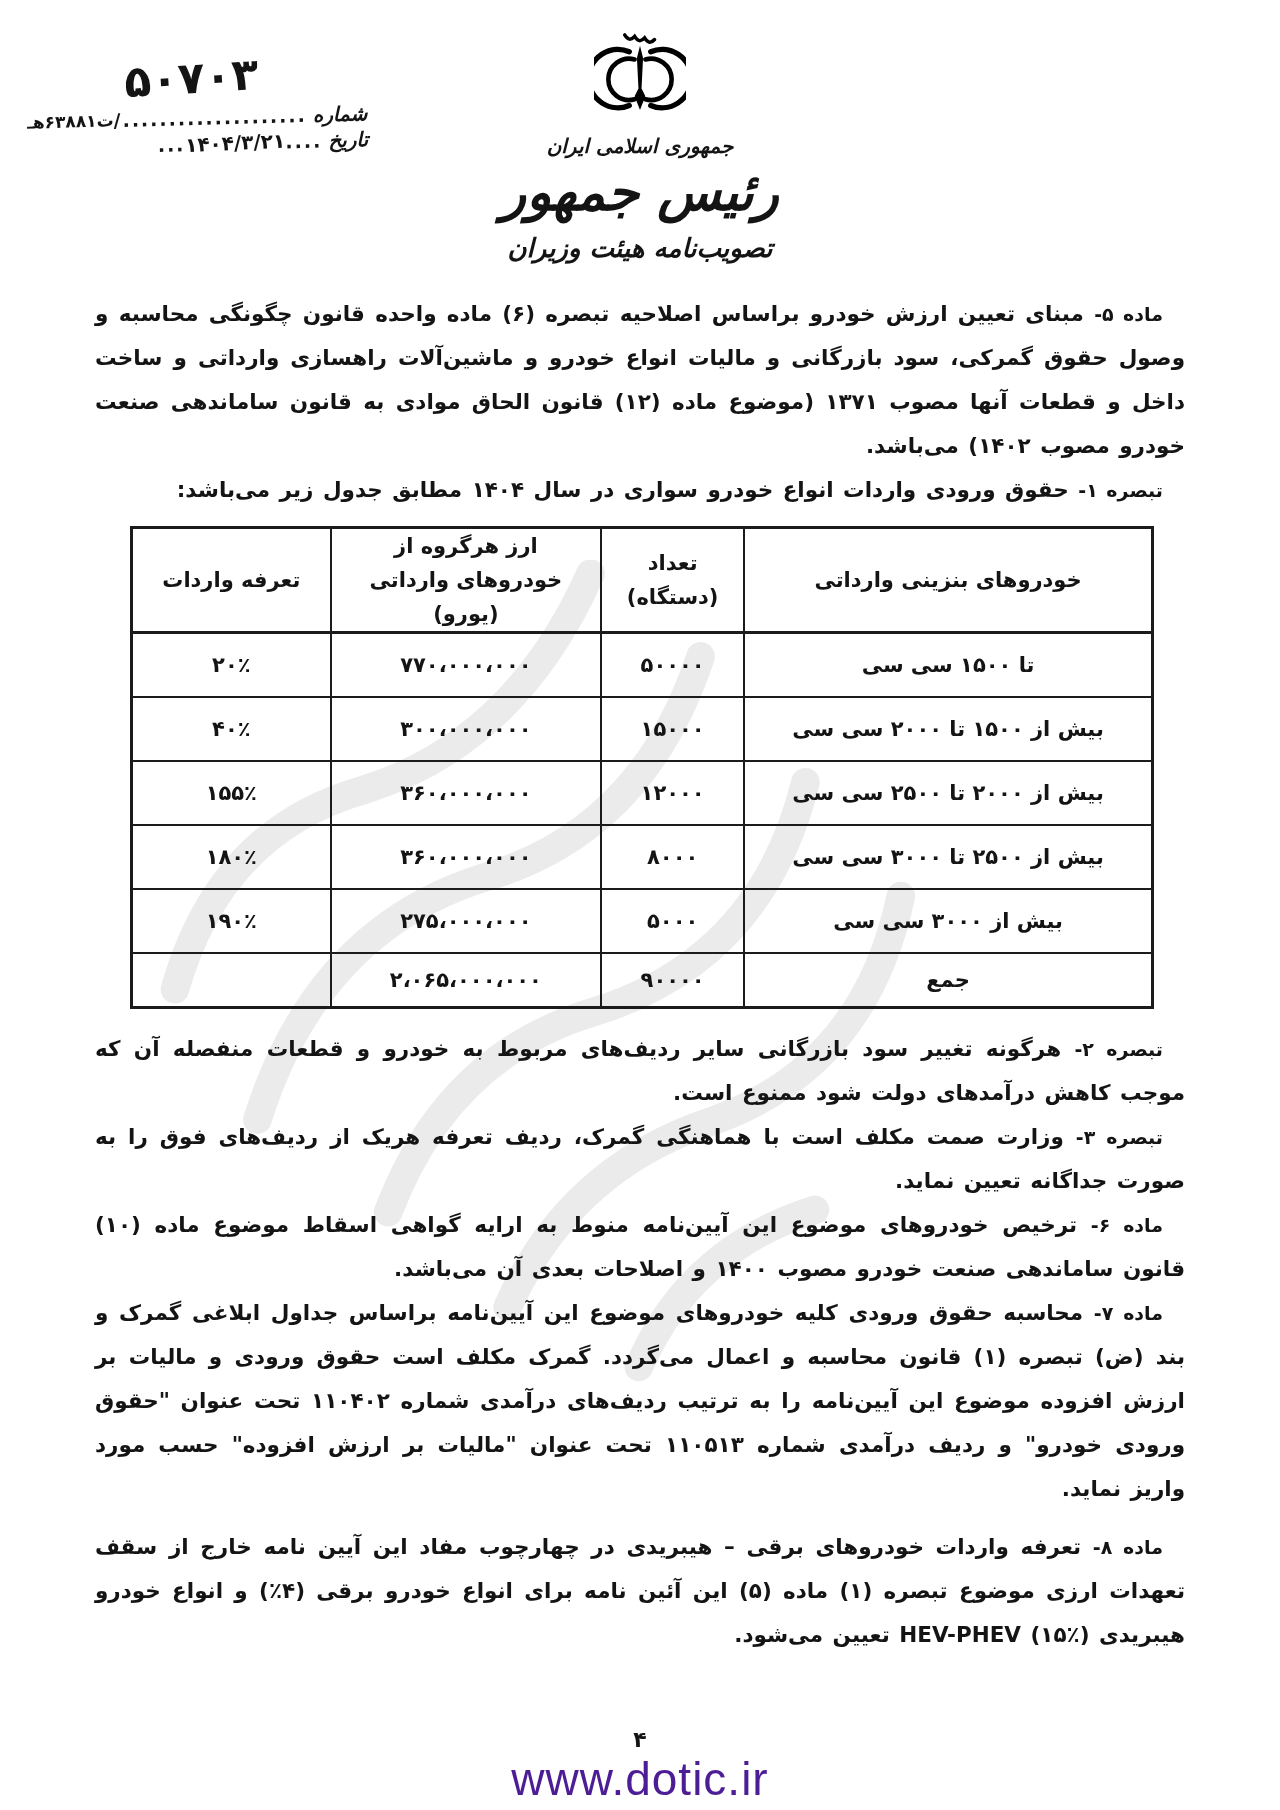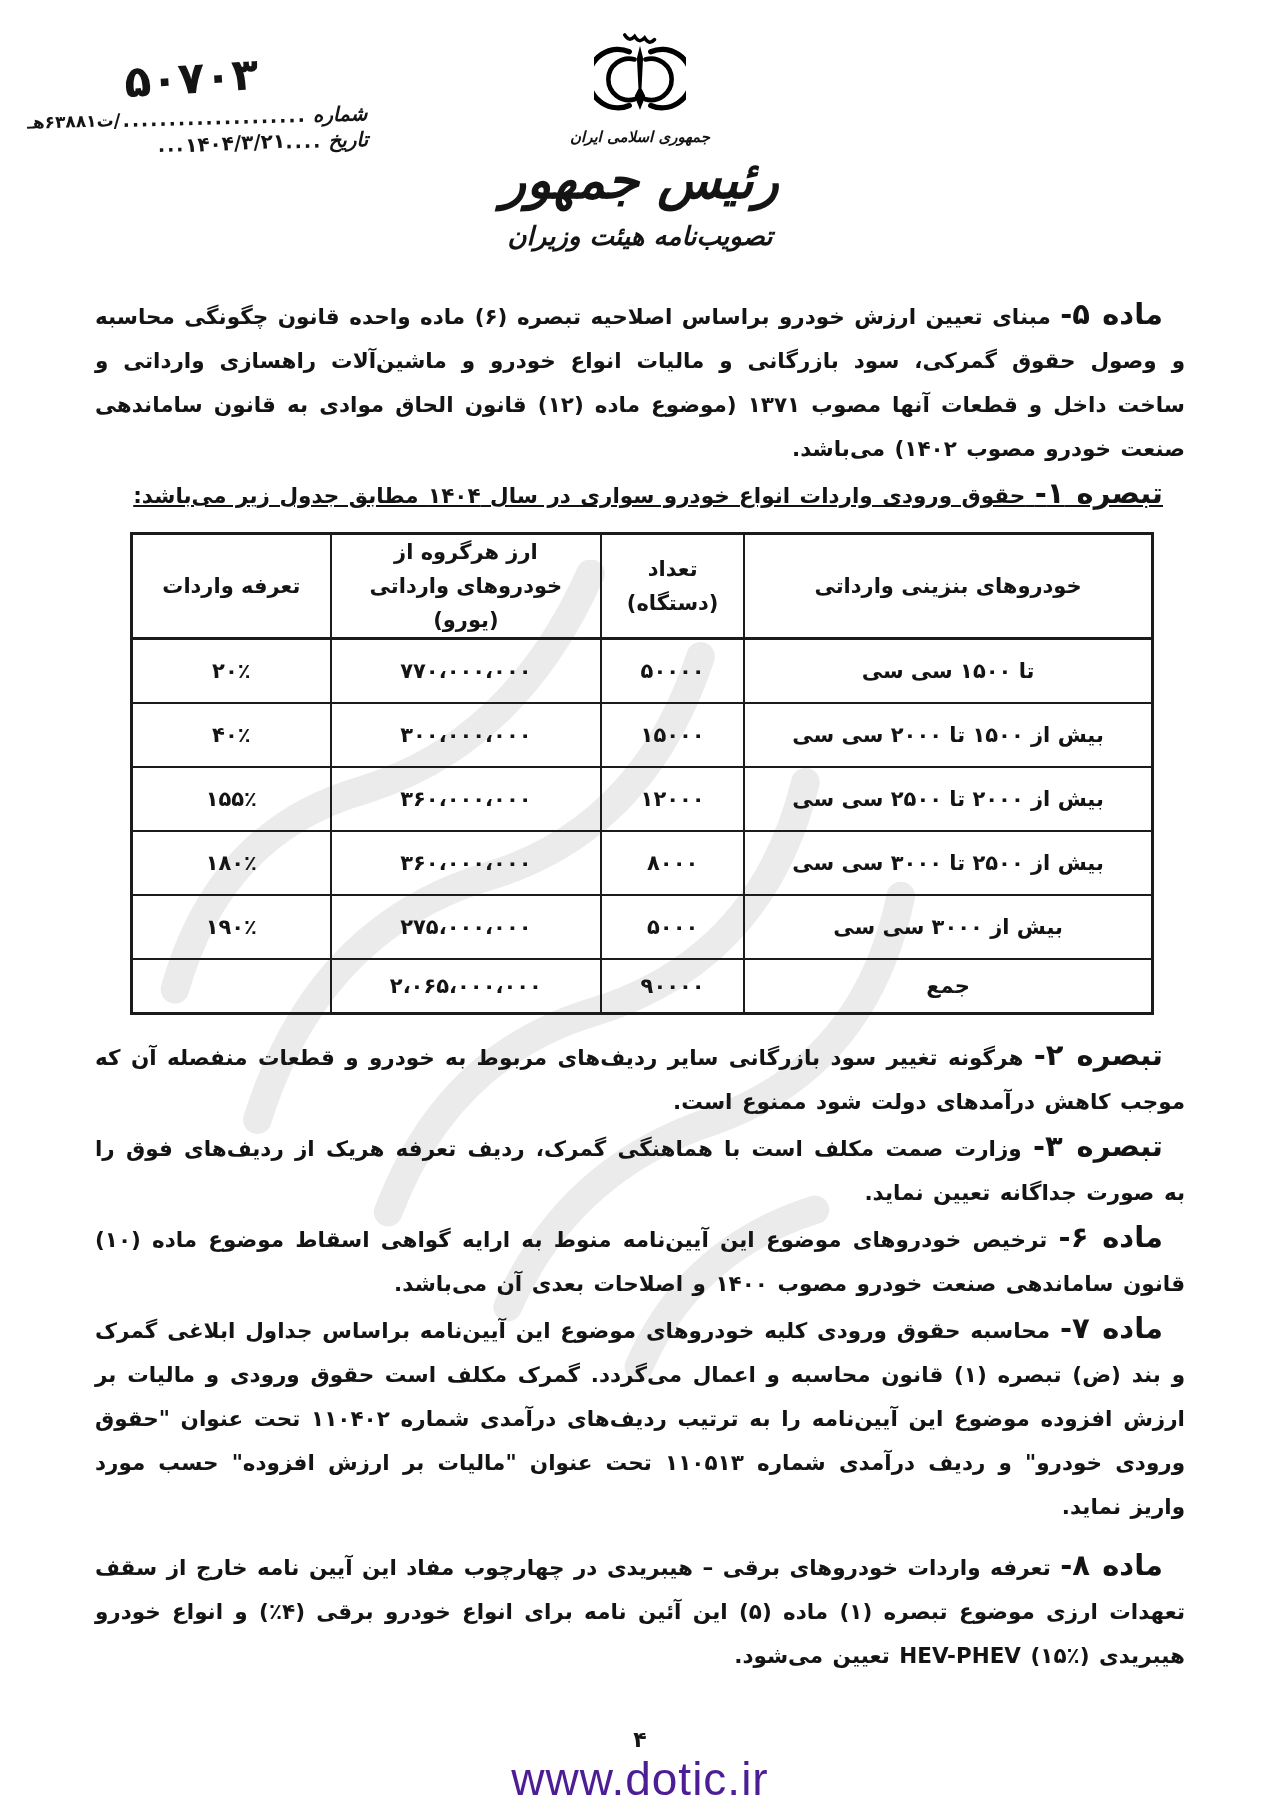--- a/index.html
+++ b/index.html
@@ -31,41 +31,41 @@
   .ref-line .dots{letter-spacing:2px;font-weight:700;overflow:hidden;}
   .ref-line .code{font-size:17px;font-weight:700;}
   .ref-line .hand-date{font-size:20px;font-weight:700;transform:rotate(-1deg);}
 
   
   .emblem-block{
     position:absolute;top:24px;left:50%;transform:translateX(-50%);
     width:480px;text-align:center;
   }
   .emblem-svg{display:block;margin:0 auto;}
-  .country-title{font-size:15px;font-weight:700;font-style:italic;margin-top:4px;}
+  .country-title{font-size:20px;font-weight:700;font-style:italic;margin-top:10px;}
   .office-title{font-size:52px;font-weight:700;font-style:italic;line-height:1.25;margin-top:2px;}
   .doctype-title{font-size:26px;font-weight:700;font-style:italic;margin-top:8px;}
 
   
   .watermark{
     position:absolute;left:150px;top:560px;width:820px;height:880px;
     pointer-events:none;opacity:.45;
   }
 
   
   .content{
     position:absolute;top:292px;right:95px;left:95px;
     direction:rtl;text-align:justify;
   }
   .para{
     font-size:21.5px;line-height:44px;font-weight:600;
     text-indent:22px;margin:0;word-spacing:2px;
   }
-  .para .lead{font-weight:700;font-size:29px;}
-  .tight{margin-top:0;text-decoration:underline;}
+  .para .lead{font-weight:700;font-size:19px;}
+  .tight{margin-top:0;}
   .mt{margin-top:14px;}
 
   
   table.tariff{
     width:1024px;margin:14px 31px 18px 31px;
     border-collapse:collapse;border:3px solid #1b1b1b;
     table-layout:fixed;
   }
   table.tariff td,table.tariff th{
     border:2px solid #1b1b1b;text-align:center;vertical-align:middle;

